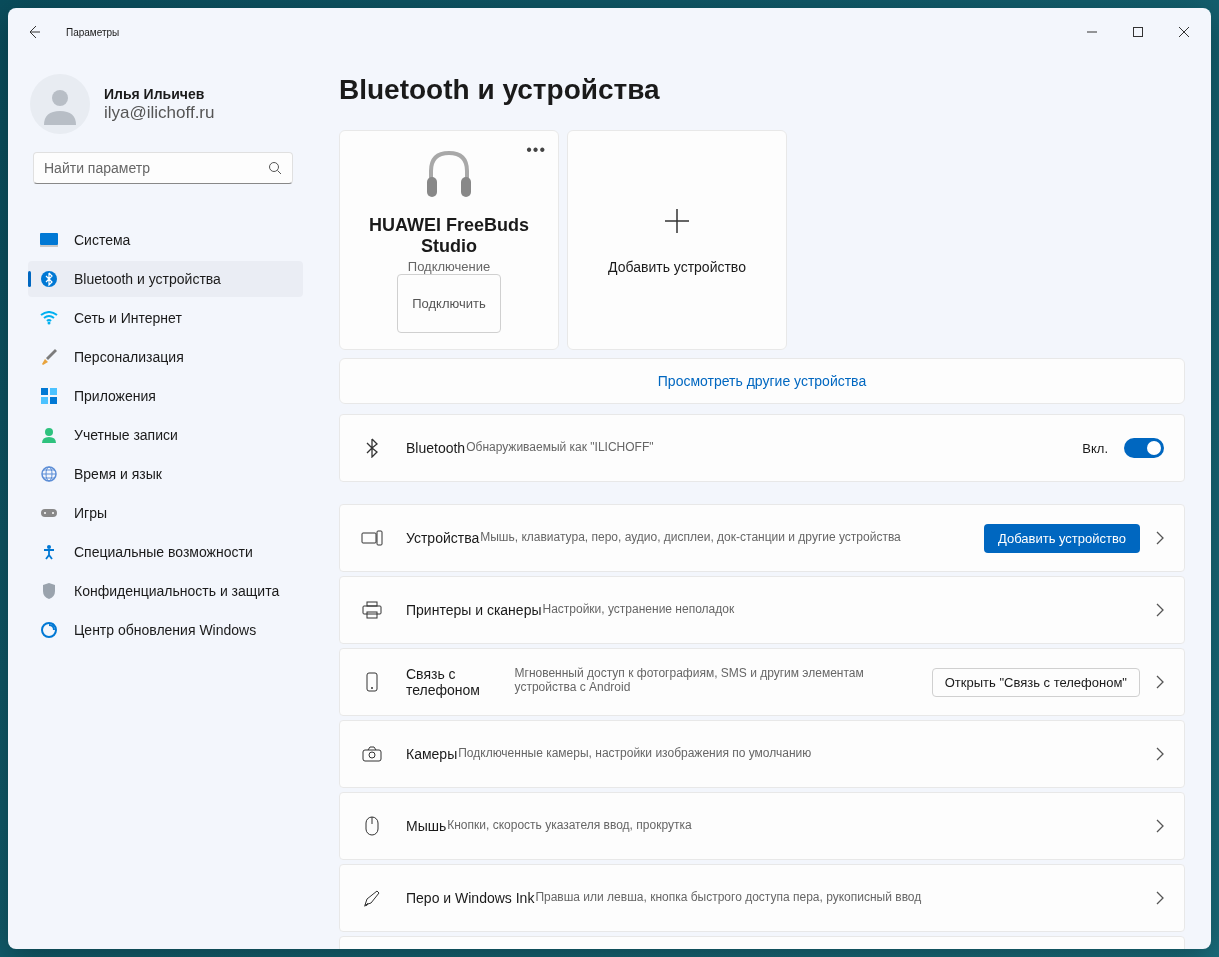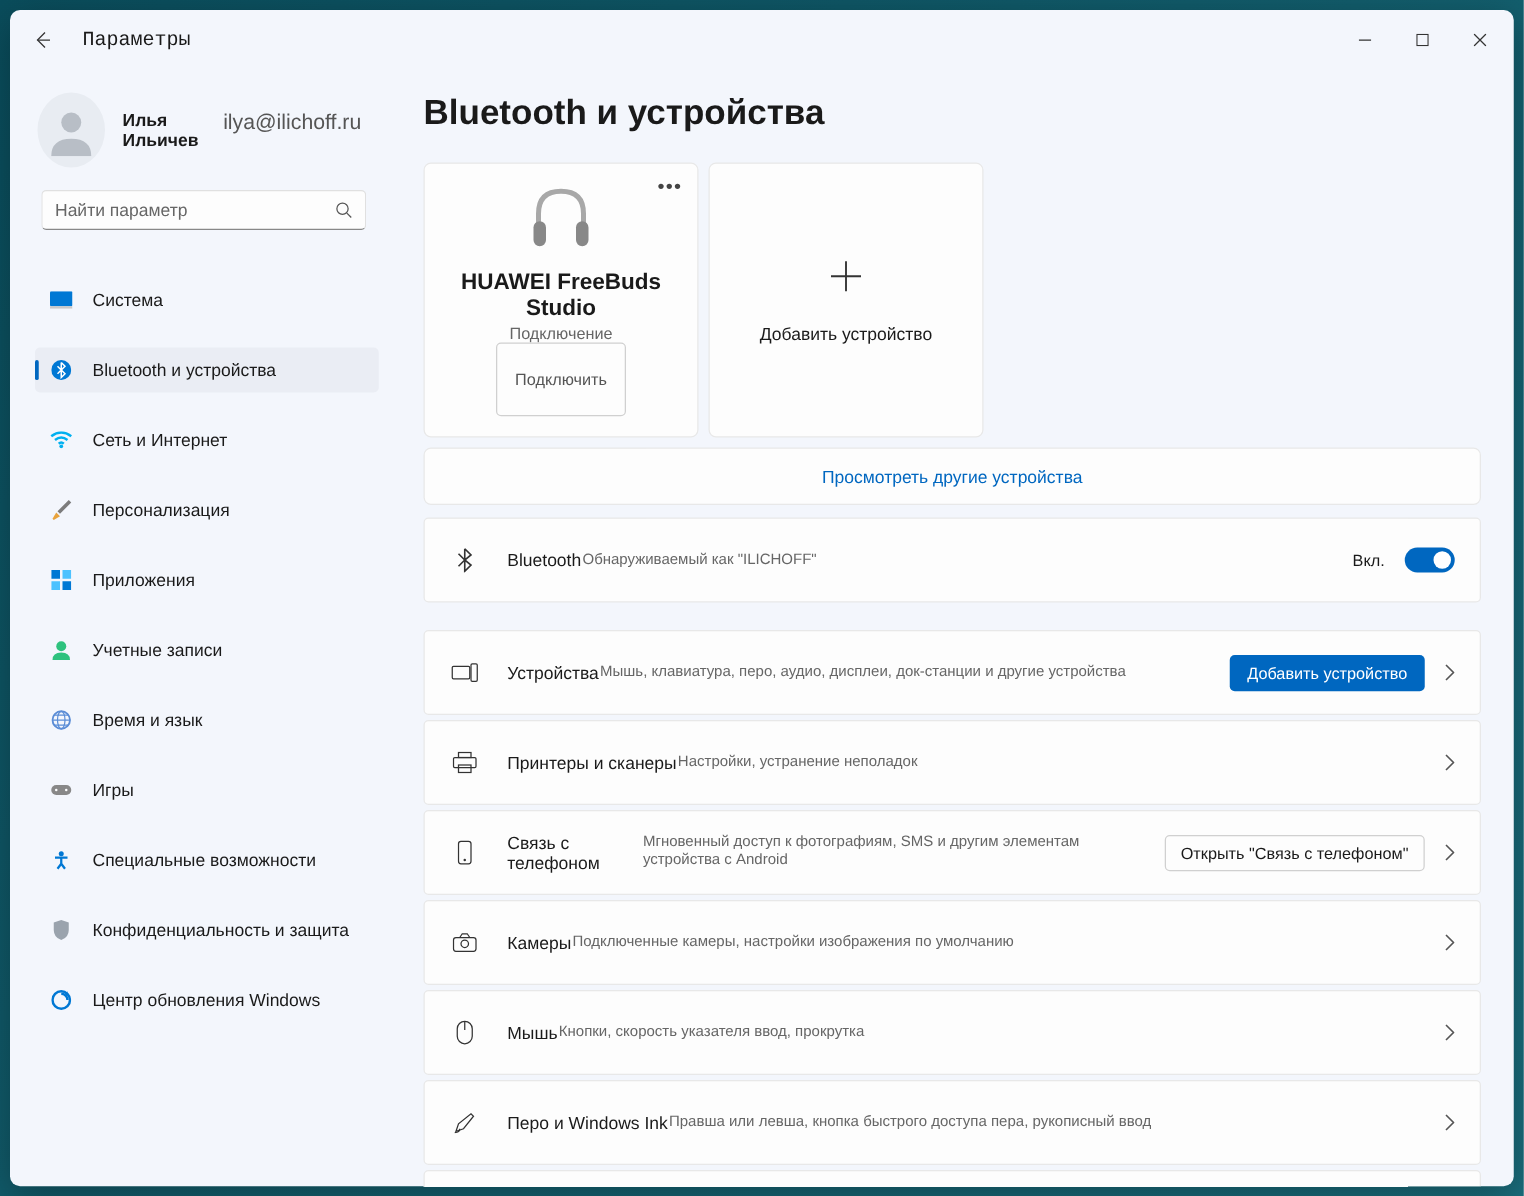--- a/index.html
+++ b/index.html
@@ -1,35 +1,35 @@
 <!DOCTYPE html>
 <html><head>
 <meta charset="utf-8">
 <style>
 * { margin: 0; padding: 0; box-sizing: border-box; font-family: "Segoe UI", -apple-system, sans-serif; }
 body { background: linear-gradient(135deg, #0a4d5c 0%, #1a6d7c 100%); width: 1219px; height: 957px; padding: 8px; overflow: hidden; }
 .window { background: #f3f6fc; border-radius: 8px; height: 100%; display: flex; flex-direction: column; box-shadow: 0 8px 32px rgba(0,0,0,0.3); overflow: hidden; }
 .titlebar { display: flex; align-items: center; justify-content: space-between; height: 48px; padding: 0 4px 0 12px; }
 .titlebar-left { display: flex; align-items: center; gap: 18px; }
 .back-btn { width: 28px; height: 28px; display: flex; align-items: center; justify-content: center; border-radius: 4px; cursor: pointer; }
-.title-text { font-size: 16px; color: #1a1a1a; font-family: Liberation Mono, monospace; }
+.title-text { font-size: 10px; color: #1a1a1a; }
 .win-controls { display: flex; }
 .win-btn { width: 46px; height: 32px; display: flex; align-items: center; justify-content: center; cursor: pointer; }
 .content { display: flex; flex: 1; overflow: hidden; }
 .sidebar { width: 305px; padding: 0 4px 0 0; display: flex; flex-direction: column; }
 .profile { display: flex; align-items: center; gap: 14px; padding: 18px 20px 18px 22px; }
 .avatar { width: 60px; height: 60px; border-radius: 50%; background: #e8ecf2; display: flex; align-items: center; justify-content: center; }
-.profile-text { display: flex; gap: 1px; }
+.profile-text { display: flex; flex-direction: column; gap: 1px; }
 .profile-name { font-size: 14px; font-weight: 600; color: #1a1a1a; }
 .profile-email { font-size: 17px; color: #555; }
 .search-wrap { padding: 0 16px 0 25px; margin-bottom: 38px; }
 .search-box { display: flex; align-items: center; background: #fdfdfd; border: 1px solid #e0e0e0; border-bottom: 1px solid #888; border-radius: 4px; height: 32px; padding: 0 10px; }
 .search-input { flex: 1; border: none; background: transparent; outline: none; font-size: 14px; color: #333; }
 .search-input::placeholder { color: #666; }
-.nav { display: flex; flex-direction: column; gap: 20px; padding: 0 6px 0 20px; justify-content: space-between; }
+.nav { display: flex; flex-direction: column; gap: 3px; padding: 0 6px 0 20px; justify-content: space-between; }
 .nav-item { display: flex; align-items: center; gap: 16px; height: 36px; padding: 0 12px; border-radius: 4px; font-size: 14px; color: #1a1a1a; cursor: pointer; position: relative; }
 .nav-item.active { background: #eaedf4; }
 .nav-item.active::before { content: ""; position: absolute; left: 0; top: 50%; transform: translateY(-50%); width: 3px; height: 16px; background: #0067c0; border-radius: 2px; }
 .nav-icon { width: 18px; height: 18px; display: flex; align-items: center; justify-content: center; }
 .main { flex: 1; padding: 4px 26px 0 26px; overflow-y: auto; }
 .page-title { font-size: 28px; font-weight: 600; color: #1a1a1a; margin: 14px 0 24px 0; }
 .device-row { display: flex; gap: 8px; margin-bottom: 8px; }
 .device-card { background: #fdfdfd; border: 1px solid #e8e8e8; border-radius: 6px; width: 220px; height: 220px; display: flex; flex-direction: column; align-items: center; justify-content: center; position: relative; padding: 12px; }
 .device-card .more-btn { position: absolute; top: 10px; right: 12px; cursor: pointer; color: #444; font-size: 16px; letter-spacing: 1px; }
 .device-name { font-size: 18px; font-weight: 600; color: #1a1a1a; margin-top: 16px; text-align: center; }

